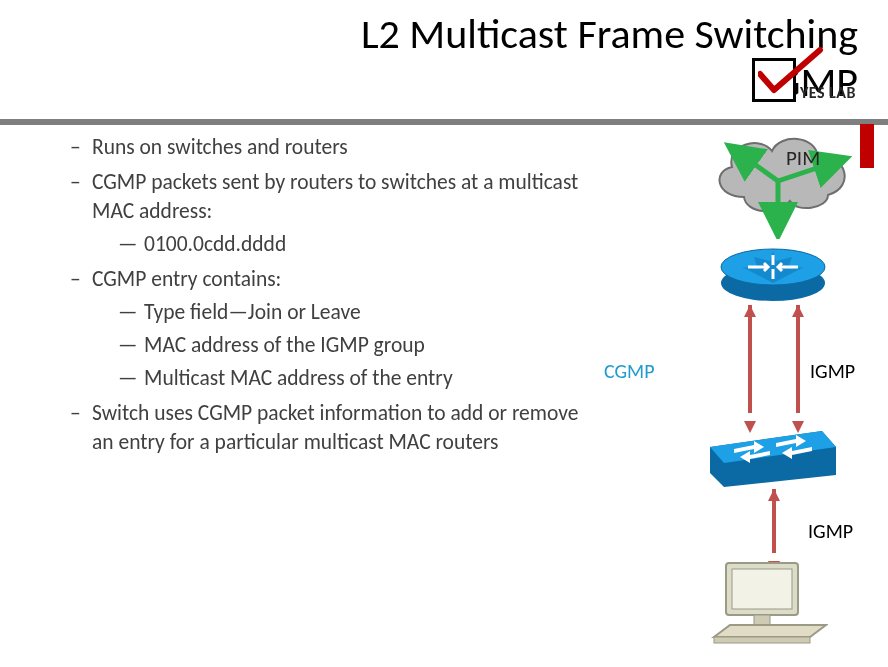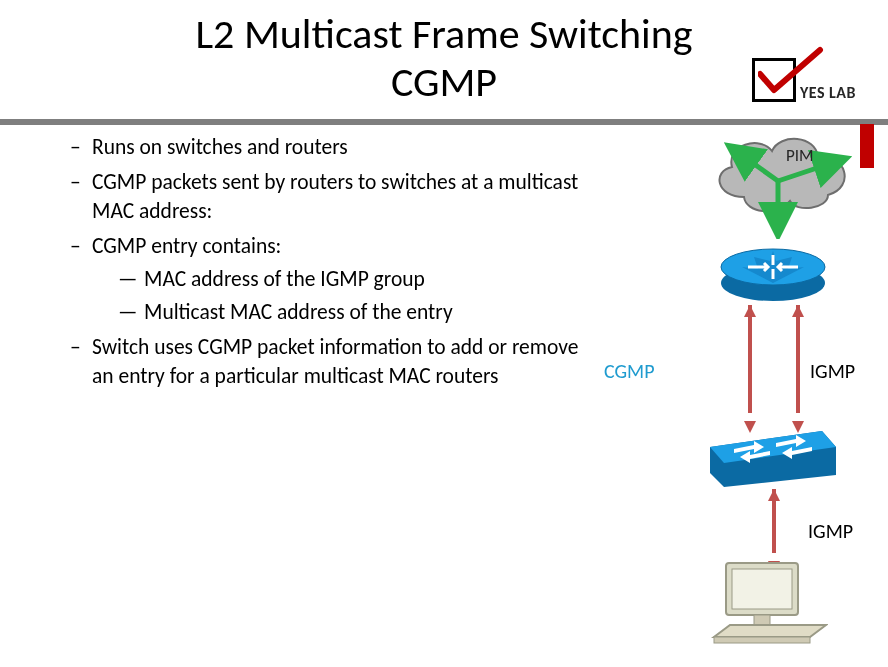--- a/index.html
+++ b/index.html
@@ -1,41 +1,41 @@
 <!DOCTYPE html>
 <html><head>
 <meta charset="utf-8">
 <style>
   html,body{margin:0;padding:0;width:888px;height:667px;font-family:Calibri,Segoe UI,Arial,sans-serif;background:#fff;color:#262626;overflow:hidden}
   .slide{position:relative;width:888px;height:667px}
   .hdr{padding:10px 30px 4px 30px;display:flex;align-items:flex-end}
-  .title-block{flex:1;text-align:center}
+  .title-block{flex:1;text-align:right}
   .title-block h1{margin:0;font-size:42px;font-weight:400;line-height:1.15;color:#000}
   .logo{position:absolute;top:58px;right:32px;display:flex;align-items:flex-end}
   .logo-box{width:38px;height:38px;border:3px solid #000;position:relative;background:#fff}
   .logo-chk{position:absolute;left:3px;top:-15px}
   .logo-txt{font-size:16px;font-weight:700;margin-left:4px;letter-spacing:.5px}
   .sep{height:6px;background:#7f7f7f;margin-top:8px}
   .accent{position:absolute;right:14px;top:124px;width:14px;height:44px;background:#c00000}
   .body{padding:8px 30px 0 30px;display:flex}
   .text-col{flex:0 0 570px}
   .dia-col{flex:1;position:relative}
   .sub{font-size:32px;line-height:1.25;margin:4px 0 10px 0}
   .sub .lbl{color:#ed7d31}
   .sub .val{color:#5b9bd5}
-  ul.l1{list-style:none;margin:0 0 0 40px;padding:0;font-size:21.5px;line-height:1.35;color:#000000}
+  ul.l1{list-style:none;margin:0 0 0 40px;padding:0;font-size:21.5px;line-height:1.35;color:#404040}
   ul.l1>li{position:relative;margin-bottom:6px;padding-left:22px}
   ul.l1>li::before{content:"–";position:absolute;left:0;top:0}
   ul.l2{list-style:none;margin:4px 0 0 26px;padding:0;font-size:21.5px}
   ul.l2>li{position:relative;margin-bottom:4px;padding-left:26px}
   ul.l2>li::before{content:"—";position:absolute;left:0;top:0}
   
   .dia{position:absolute;left:0;top:-6px;width:270px;height:520px}
   .cloud{position:absolute;left:106px;top:0;width:150px;height:90px}
-  .pim-lbl{position:absolute;left:186px;top:18px;font-size:17px;z-index:3}
+  .pim-lbl{position:absolute;left:186px;top:18px;font-size:21px;z-index:3}
   .cgmp-lbl{position:absolute;left:4px;top:232px;font-size:20px;color:#1f9bcf}
   .igmp1-lbl{position:absolute;left:210px;top:232px;font-size:20px;color:#000}
   .igmp2-lbl{position:absolute;left:208px;top:392px;font-size:20px;color:#000}
   .router{position:absolute;left:118px;top:118px;width:110px;height:58px}
   .switch{position:absolute;left:106px;top:298px;width:134px;height:62px}
   .pc{position:absolute;left:108px;top:434px;width:120px;height:84px}
   .dbl-arrow{position:absolute;width:0}
   .dbl-arrow .shaft{position:absolute;width:4px;background:#c0504d}
   .dbl-arrow .head-up,.dbl-arrow .head-dn{position:absolute;width:0;height:0;border-left:6px solid transparent;border-right:6px solid transparent}
   .dbl-arrow .head-up{border-bottom:12px solid #c0504d}
@@ -65,23 +65,27 @@
   </div>
 
   <div class="sep"></div>
   <div class="accent"></div>
 
   <div class="body">
     <div class="text-col">
       <ul class="l1">
         <li><span>Runs on switches and routers</span></li>
         <li><span>CGMP packets sent by routers to switches at a multicast MAC address:</span>
+          <ul class="l2">
+            <li><span>0100.0cdd.dddd</span></li>
+          </ul>
         </li>
         <li><span>CGMP entry contains:</span>
           <ul class="l2">
+            <li><span>Type field—Join or Leave</span></li>
             <li><span>MAC address of the IGMP group</span></li>
             <li><span>Multicast MAC address of the entry</span></li>
           </ul>
         </li>
         <li><span>Switch uses CGMP packet information to add or remove an entry for a particular multicast MAC routers</span></li>
       </ul>
     </div>
 
     <div class="dia-col">
       <div class="dia">

